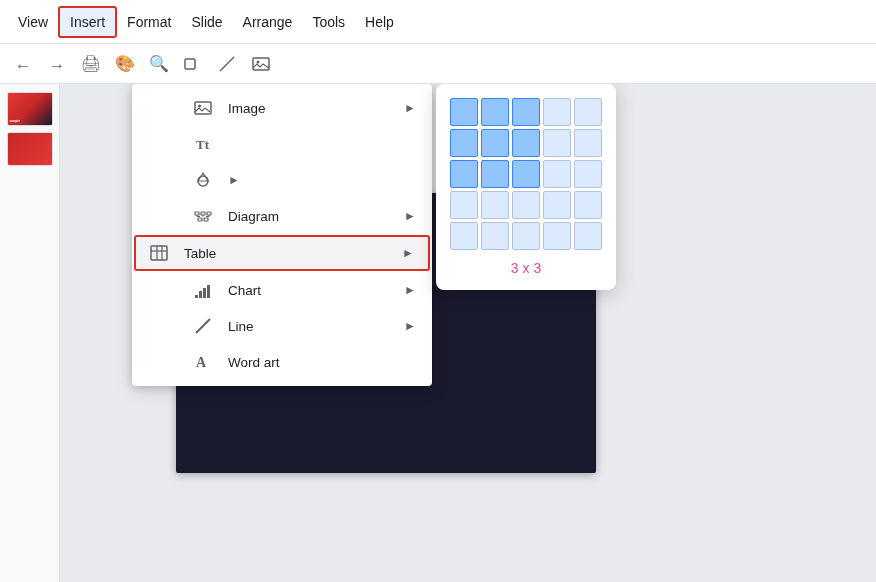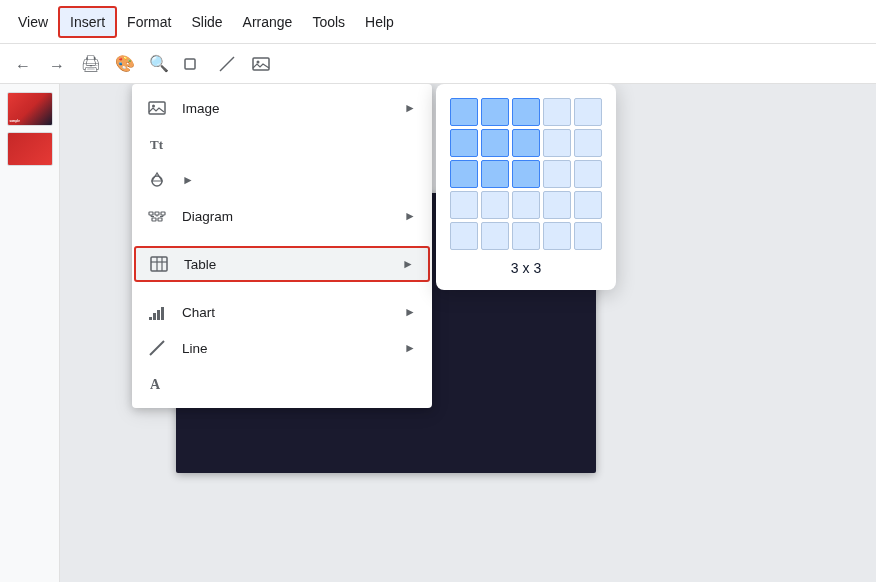--- a/index.html
+++ b/index.html
@@ -138,26 +138,27 @@
 
     .dropdown-item {
       display: flex;
       align-items: center;
       padding: 8px 16px;
       cursor: pointer;
       gap: 14px;
       color: #202124;
       font-size: 13.5px;
       position: relative;
+      margin-left: 46px;
     }
     .dropdown-item.highlighted {
       background: #f1f3f4;
       border: 2px solid #d93025;
       border-radius: 3px;
-      margin: 12px 2px;
+      margin: 1px 2px;
       padding: 6px 14px;
     }
 
     .dropdown-icon {
       width: 20px;
       height: 20px;
       display: flex;
       align-items: center;
       justify-content: flex-start;
       color: #5f6368;
@@ -205,21 +206,21 @@
       cursor: pointer;
     }
 
     .table-cell.selected {
       background: #93c5fd;
       border-color: #3b82f6;
     }
 
     .table-size-label {
       font-size: 14px;
-      color: #0f172a;
+      color: #ec4899;
       font-weight: 500;
     }
 
     
     .slide-canvas {
       width: 420px;
       height: 280px;
       background: #1a1a2e;
       border-radius: 2px;
       box-shadow: 0 2px 8px rgba(0,0,0,0.3);
@@ -379,20 +380,21 @@
         <span class="dropdown-label">Line</span>
         <span class="dropdown-arrow">►</span>
       </div>
 
       <div class="dropdown-item">
         <span class="dropdown-icon">
           <svg width="18" height="18" viewBox="0 0 18 18">
             <text x="2" y="14" font-size="14" font-weight="bold" fill="#5f6368" font-family="serif">A</text>
           </svg>
         </span>
+        <span class="dropdown-label">Word art</span>
       </div>
 
     </div>
 
     <div class="table-picker">
       <div class="table-grid" id="table-grid">
 
       <div class="table-cell selected"></div>
           <div class="table-cell selected"></div>
           <div class="table-cell selected"></div>

